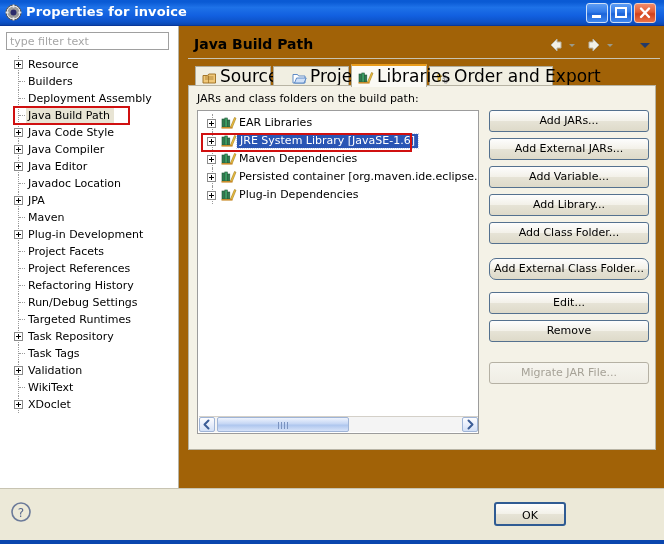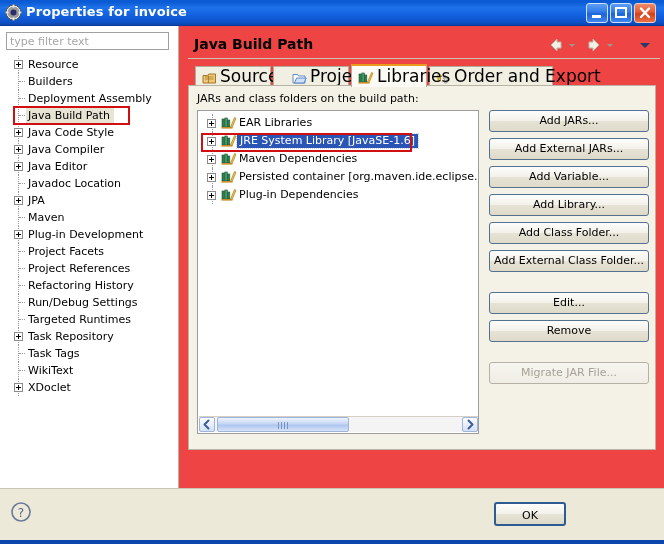--- a/index.html
+++ b/index.html
@@ -72,21 +72,21 @@
     border: 1px solid #f3cdbe;
   }
   .winbtn svg { display: block; }
 
   
   #dialog-body {
     position: absolute;
     left: 0; top: 26px;
     width: 664px;
     height: 462px;
-    background: #ef4444;
+    background: #a16207;
   }
 
   
   #left-pane {
     position: absolute;
     left: 0; top: 0;
     width: 179px;
     height: 462px;
     background: #ffffff;
     border-right: 1px solid #b8b4a4;
@@ -601,20 +601,25 @@
           </div>
           <div class="tree-row">
             <span class="tree-guide"></span>
             <span class="expander"></span>
             <span class="tree-label">Task Repository</span>
           </div>
           <div class="tree-row">
             <span class="tree-guide"></span>
             <span class="tree-tick"></span>
             <span class="tree-label">Task Tags</span>
+          </div>
+          <div class="tree-row">
+            <span class="tree-guide"></span>
+            <span class="expander"></span>
+            <span class="tree-label">Validation</span>
           </div>
           <div class="tree-row">
             <span class="tree-guide"></span>
             <span class="tree-tick"></span>
             <span class="tree-label">WikiText</span>
           </div>
           <div class="tree-row">
             <span class="tree-guide"></span>
             <span class="expander"></span>
             <span class="tree-label">XDoclet</span>
@@ -754,21 +759,21 @@
             </div>
           </div>
         </div>
 
         <div id="side-buttons">
             <button class="side-btn" style="top: 24px;">Add JARs...</button>
             <button class="side-btn" style="top: 52px;">Add External JARs...</button>
             <button class="side-btn" style="top: 80px;">Add Variable...</button>
             <button class="side-btn" style="top: 108px;">Add Library...</button>
             <button class="side-btn" style="top: 136px;">Add Class Folder...</button>
-            <button class="side-btn" style="top: 164px;">Add External Class Folder...</button>
+            <button class="side-btn" style="top: 172px; border-radius: 7px;">Add External Class Folder...</button>
             <button class="side-btn" style="top: 206px;">Edit...</button>
             <button class="side-btn" style="top: 234px;">Remove</button>
             <button class="side-btn disabled" disabled="" style="top: 276px;">Migrate JAR File...</button>
           </div>
       </div>
     </div>
   </div>
 
   <div id="footer">
     <span id="help-icon">

